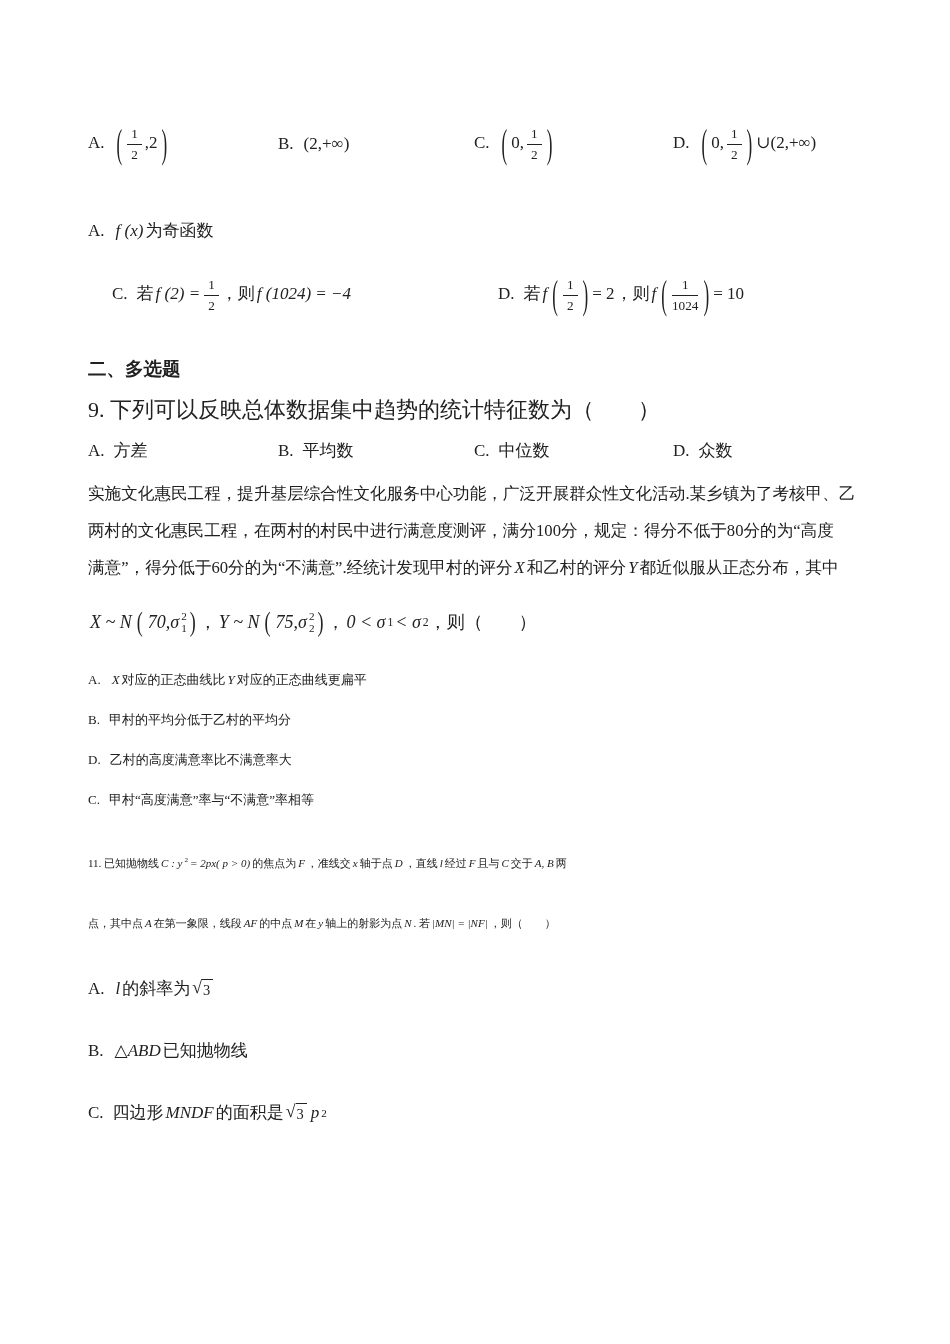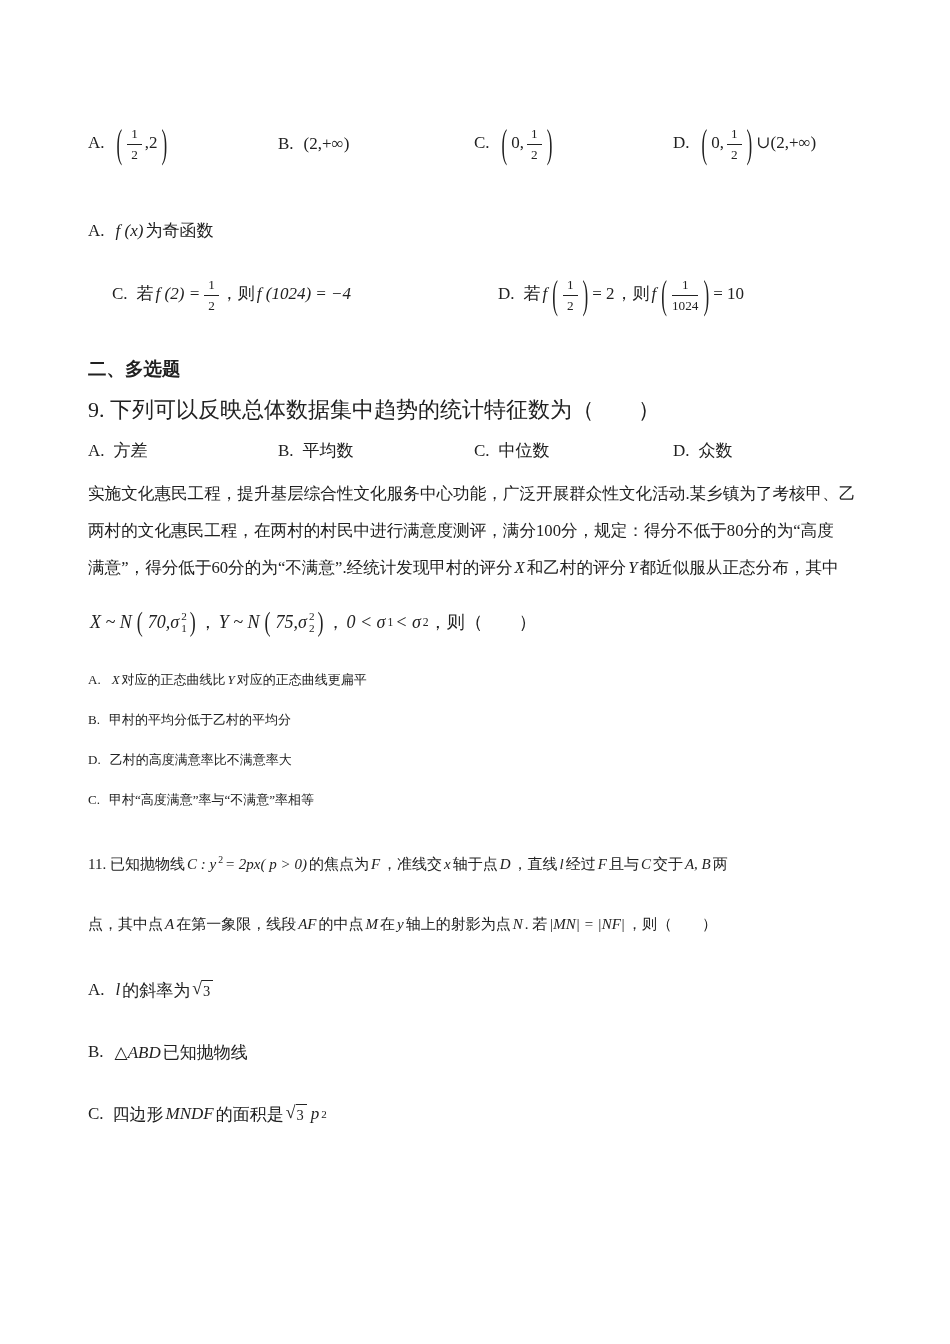--- a/index.html
+++ b/index.html
@@ -38,21 +38,21 @@
   .q8cd{margin-top:6px;min-height:70px;margin-left:24px;}
   .h2{margin-top:26px;font-weight:700;font-size:18.5px;}
   .q9stem{margin-top:14px;font-size:22px;}
   .q9row{margin-top:12px;min-height:26px;}
   .para{margin-top:12px;}
   .pline{font-size:16.6px;line-height:37px;white-space:nowrap;}
   .fline{margin-top:10px;min-height:52px;display:flex;align-items:center;
          font-size:18px;white-space:nowrap;}
   .mopts .mopt{line-height:40px;font-size:13px;white-space:nowrap;}
   .mopts{margin-top:12px;}
-  .q11stem .pline2{font-size:15px;line-height:60px;white-space:nowrap;font-family:Liberation Serif, serif;}
+  .q11stem .pline2{font-size:11px;line-height:60px;white-space:nowrap;font-family:Liberation Serif, serif;}
   .q11stem{margin-top:10px;}
   .q11opt{margin-top:14px;min-height:44px;display:flex;align-items:center;
           font-size:17px;white-space:nowrap;}
   .q11opt.b{margin-top:18px;}
 </style>
 </head>
 <body>
 
 <div class="page">
 

